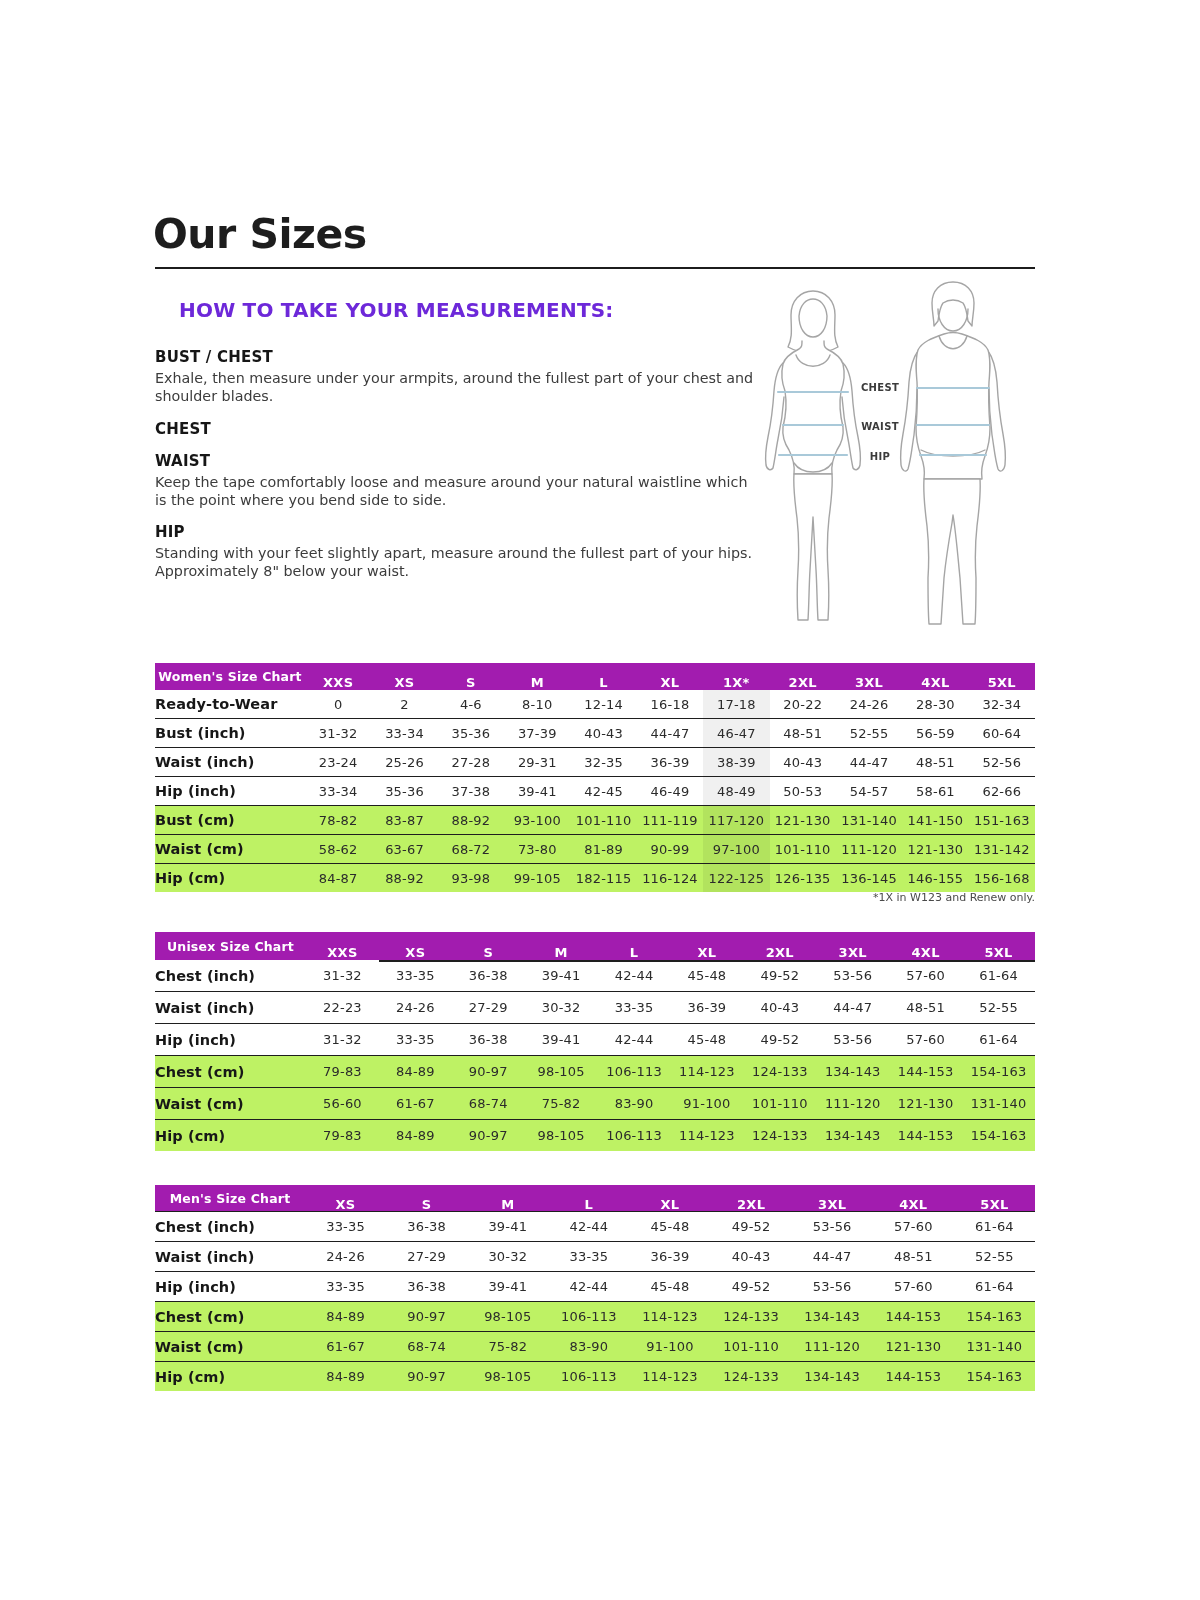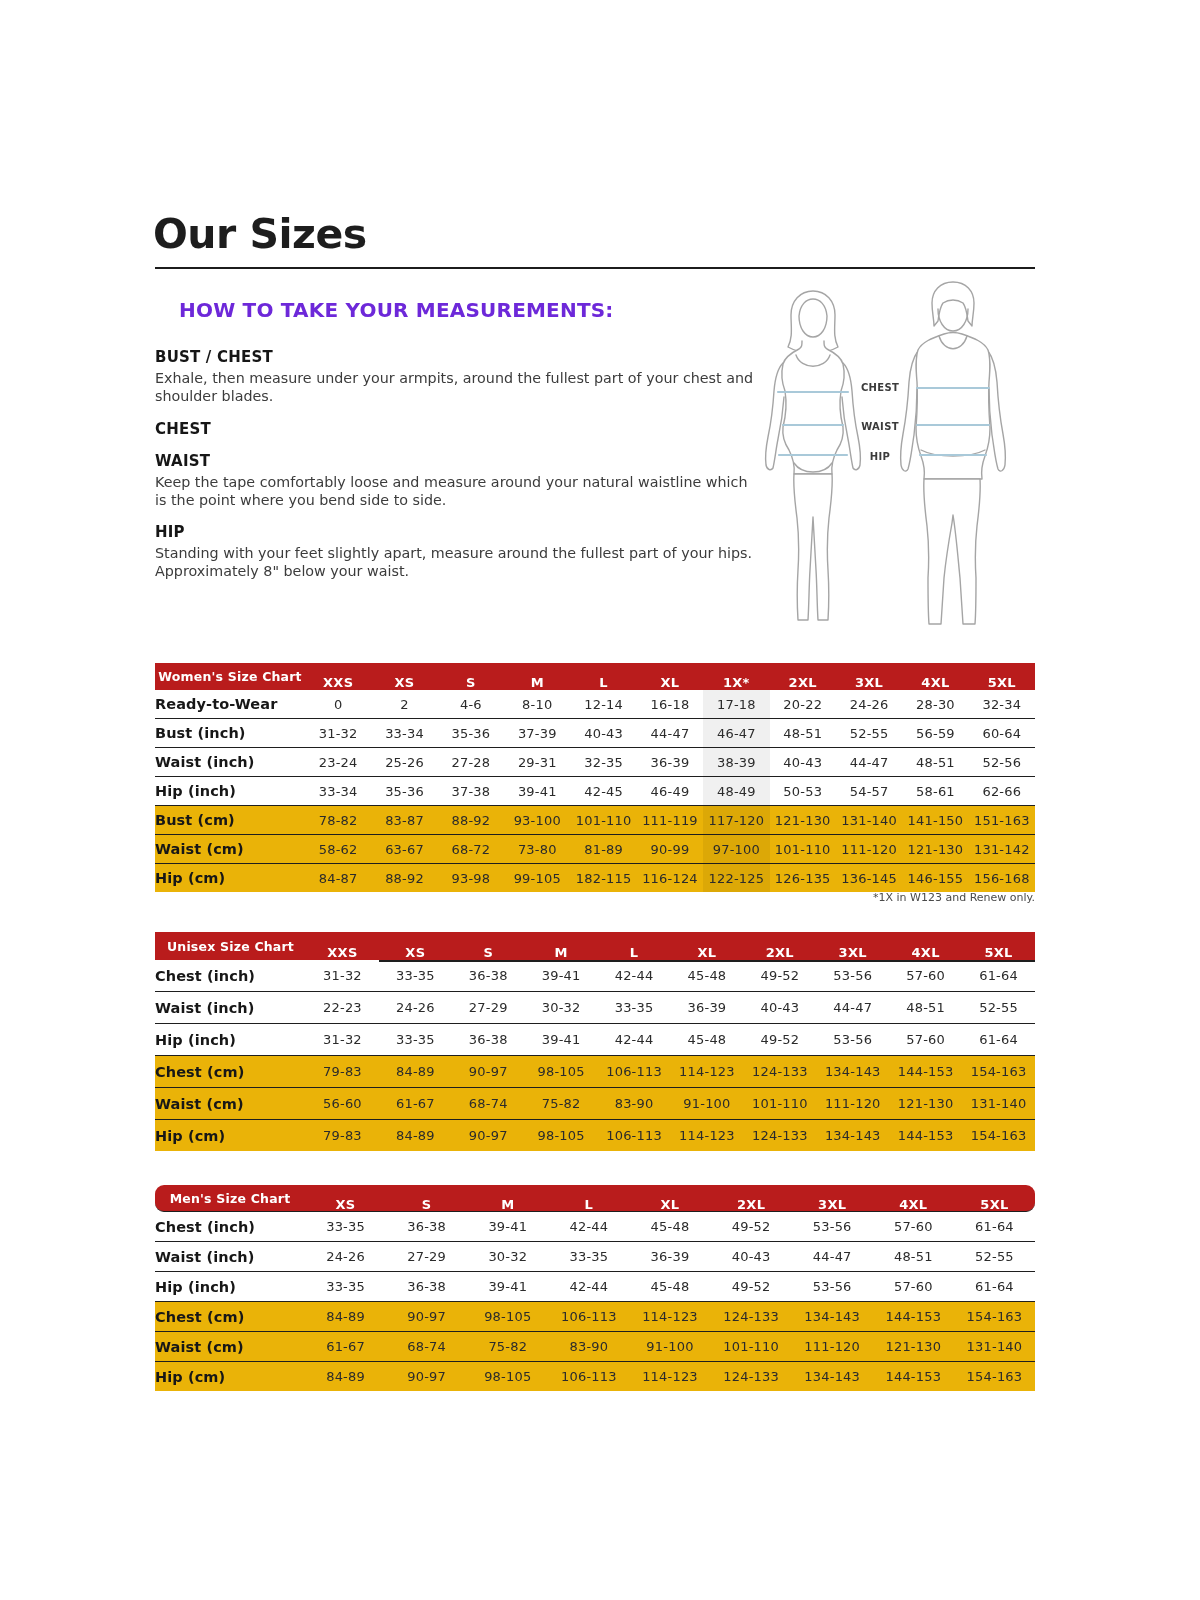--- a/index.html
+++ b/index.html
@@ -20,26 +20,26 @@
   
   .figure-wrap{position:absolute;left:745px;top:276px;width:290px;height:365px;}
   .fig-svg{position:absolute;}
   .fig-label{
     position:absolute;left:95px;width:80px;text-align:center;font-size:10px;font-weight:700;
     color:#3b3b3b;letter-spacing:0.3px;
   }
   
   .size-table{position:absolute;left:155px;width:880px;}
   .trow{display:grid;align-items:center;}
-  .thead{background:#b91c1c;color:#ffffff;height:var(--headh);}
+  .thead{background:#a21caf;color:#ffffff;height:var(--headh);}
   .thead .tname{font-size:12.5px;font-weight:700;text-align:center;letter-spacing:0.2px;}
   .thead .hcell{font-size:13px;font-weight:700;text-align:center;letter-spacing:0.3px;margin-top:12px;}
   .tbody-row{height:var(--rowh);}
   .tbody-row + .tbody-row{border-top:1.5px solid #1e1e1e;}
-  .tbody-row.shaded{background:#eab308;}
+  .tbody-row.shaded{background:#bef264;}
   .rlabel{font-size:14.5px;font-weight:700;color:#171717;text-align:left;padding-right:7px;letter-spacing:0.1px;}
   .vcell{font-size:13px;text-align:center;color:#2b2b2b;letter-spacing:0.2px;}
   .vcell.hl{background:rgba(0,0,0,0.06);align-self:stretch;display:flex;align-items:center;justify-content:center;}
   .head-rule-full{border-bottom:1.5px solid #1e1e1e;}
   .partial-rule{position:absolute;left:224px;right:0;top:var(--headh);height:2px;background:#1e1e1e;}
   .footnote{
     position:absolute;left:155px;top:891px;width:880px;text-align:right;
     font-size:11px;color:#4a4a4a;
   }
 </style>
@@ -335,21 +335,21 @@
         <div class="vcell">106-113</div>
         <div class="vcell">114-123</div>
         <div class="vcell">124-133</div>
         <div class="vcell">134-143</div>
         <div class="vcell">144-153</div>
         <div class="vcell">154-163</div>
       </div>
     </div>
 
   <div class="size-table" id="table-2" style="top:1185px;--headh:26px;--rowh:29px;--label:150px">
-      <div class="trow thead head-rule-full" style="grid-template-columns: var(--label) repeat(9, 1fr); border-radius: 9px;">
+      <div class="trow thead head-rule-full" style="grid-template-columns: var(--label) repeat(9, 1fr);">
         <div class="tname">Men's Size Chart</div>
         <div class="hcell">XS</div>
         <div class="hcell">S</div>
         <div class="hcell">M</div>
         <div class="hcell">L</div>
         <div class="hcell">XL</div>
         <div class="hcell">2XL</div>
         <div class="hcell">3XL</div>
         <div class="hcell">4XL</div>
         <div class="hcell">5XL</div>

